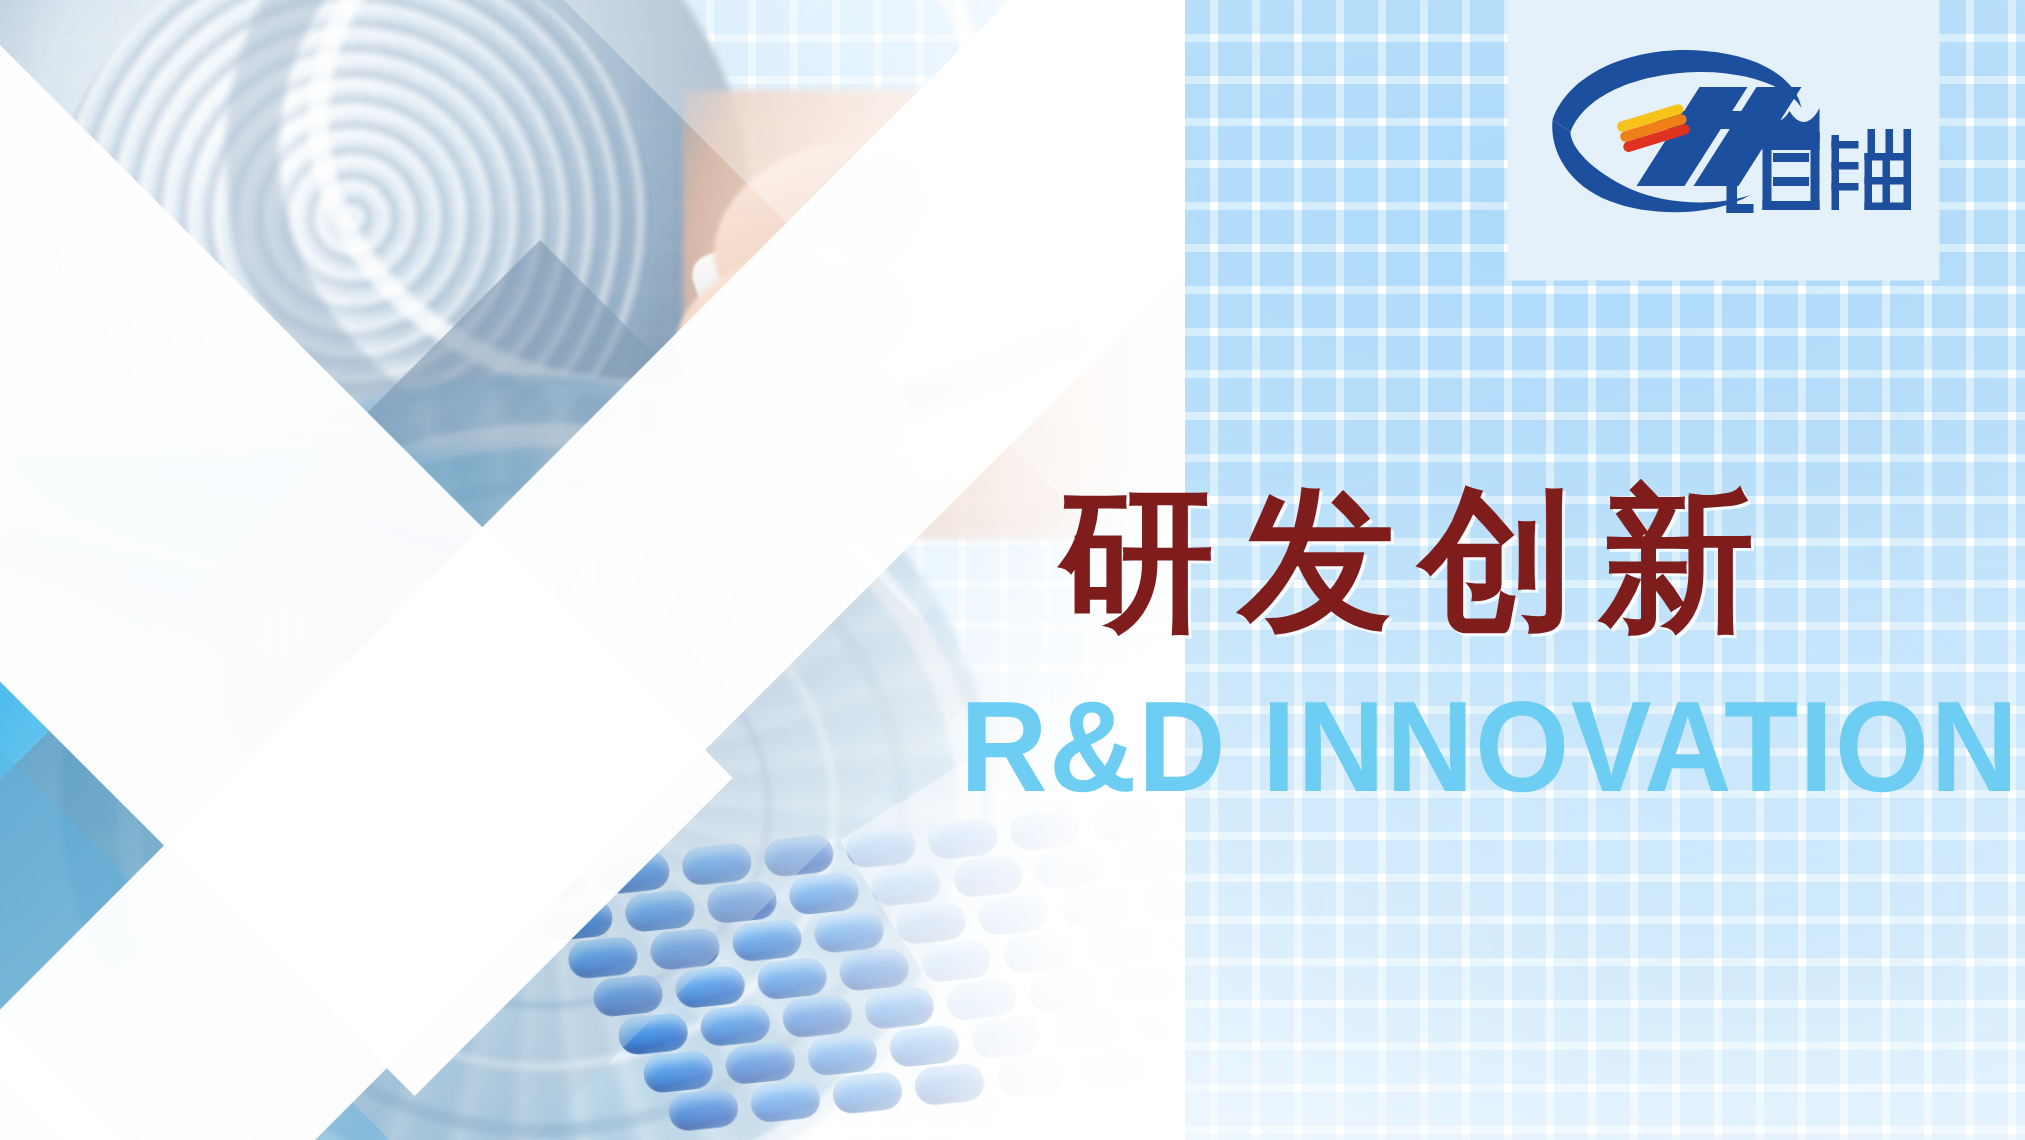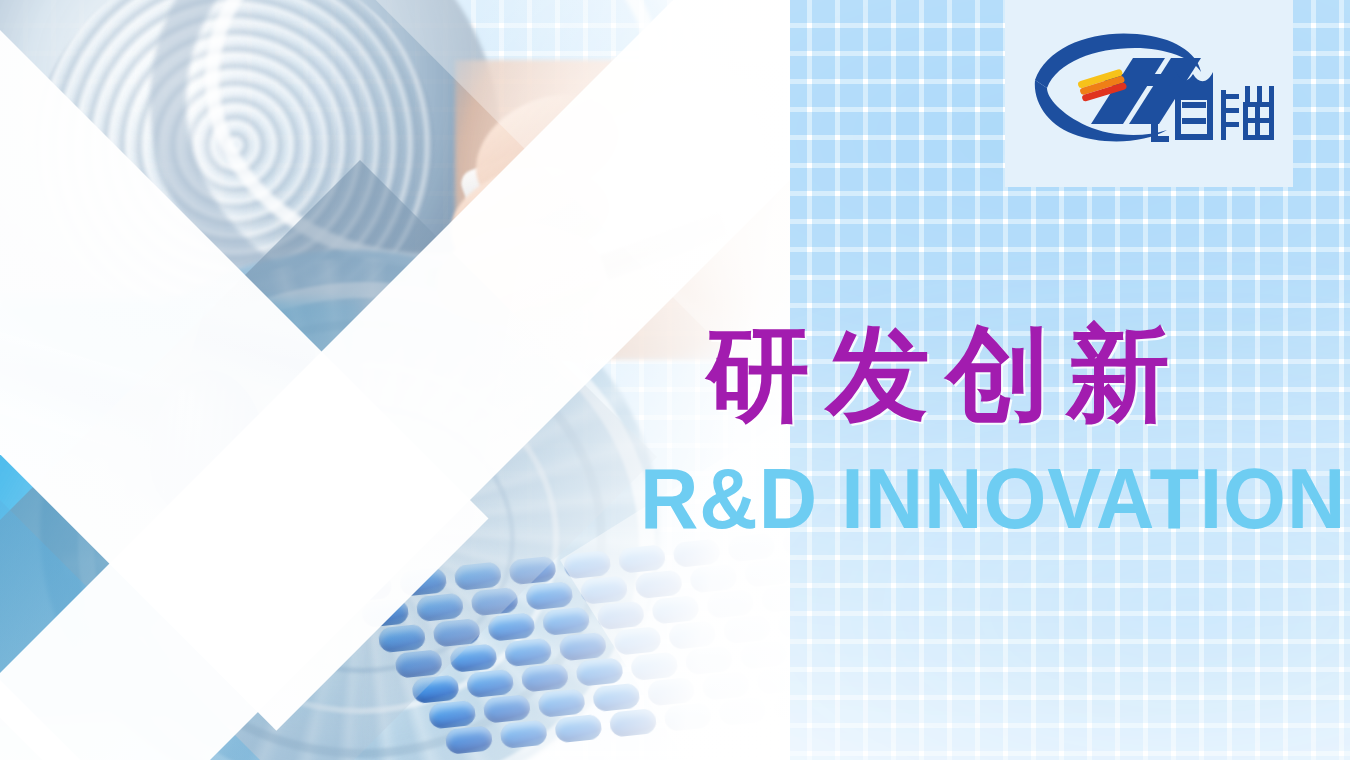--- a/index.html
+++ b/index.html
@@ -255,21 +255,21 @@
     pointer-events:none;
   }
 
   
   .title-zh{
     position:absolute;left:706px;top:322px;
     font-family:"Liberation Sans","DejaVu Sans",sans-serif;
     font-weight:bold;
     font-size:104px;line-height:1;
     letter-spacing:16px;
-    color:#a21caf;
+    color:#7f1d1d;
     white-space:nowrap;
     text-shadow:2px 2px 0 rgba(255,255,255,.85);
   }
   .title-en{
     position:absolute;left:640px;top:455px;
     font-family:"Liberation Sans","DejaVu Sans",sans-serif;
     font-weight:bold;
     font-size:86px;line-height:1;
     letter-spacing:1px;
     color:#6ecdf2;

